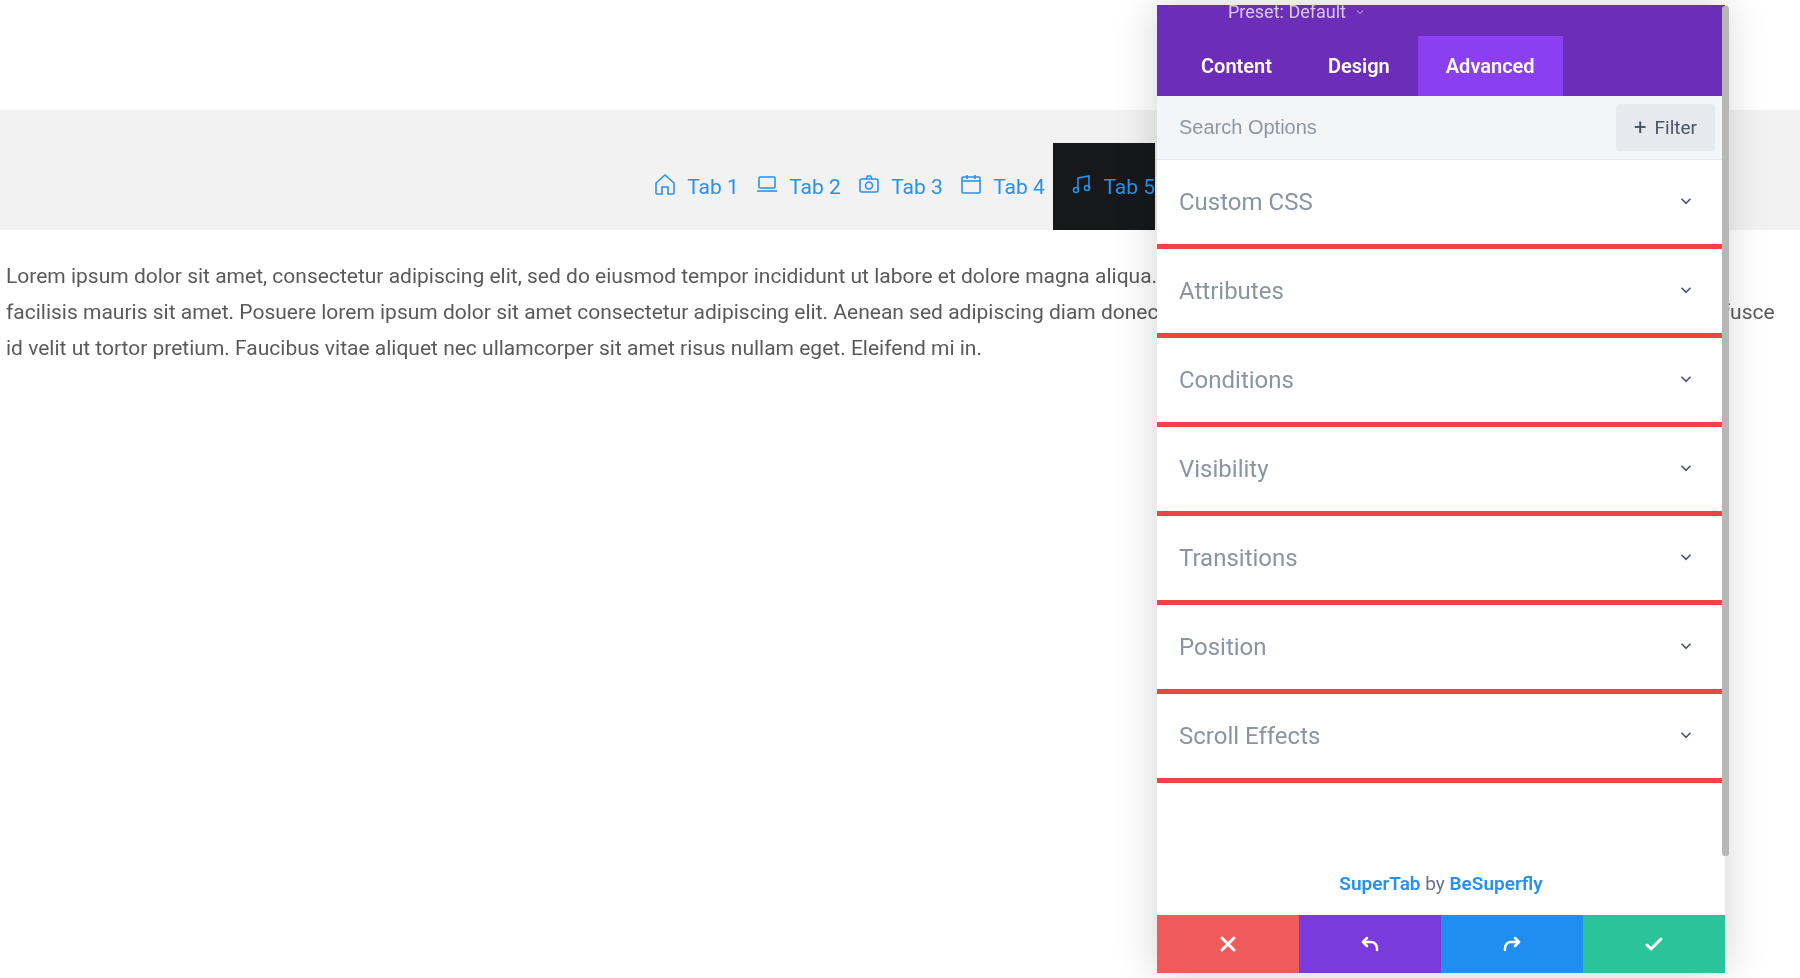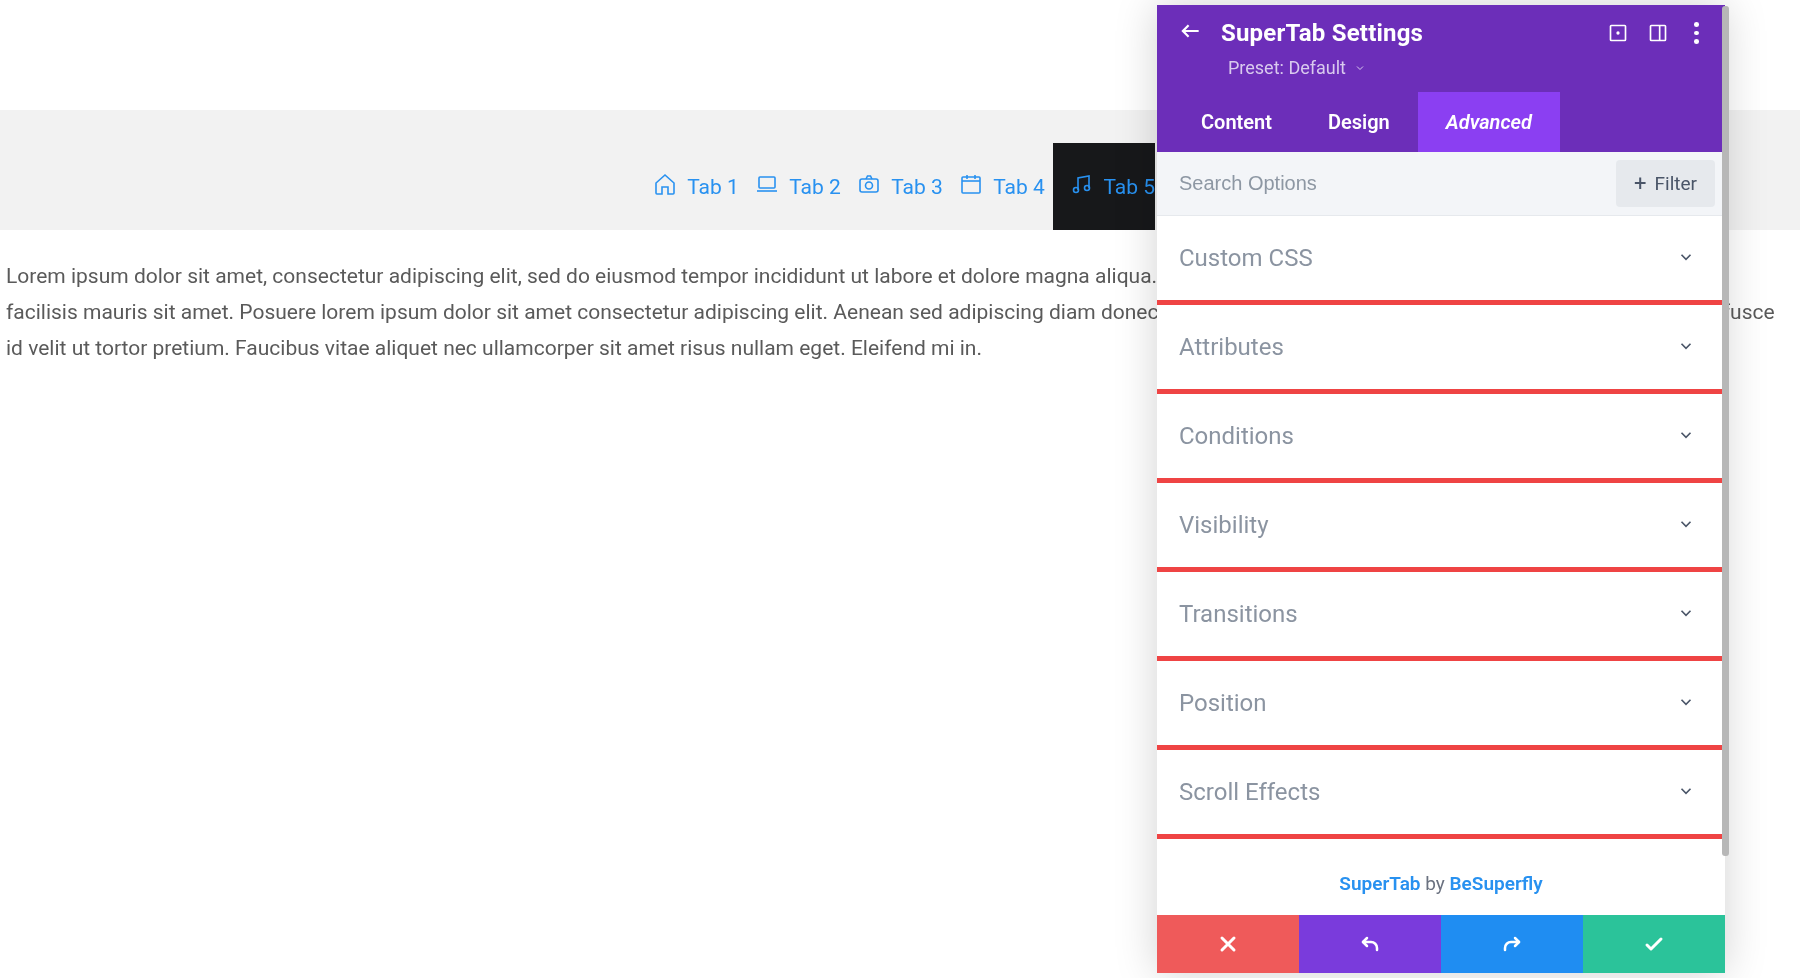--- a/index.html
+++ b/index.html
@@ -28,21 +28,21 @@
 .header-icon svg { width: 20px; height: 20px; stroke: #fff; fill: none; stroke-width: 2; }
 .dots { display: flex; flex-direction: column; gap: 4px; align-items: center; justify-content: center; width: 18px; }
 .dots span { width: 5px; height: 5px; background: #fff; border-radius: 50%; display: block; }
 .panel-preset { padding: 0 20px 14px 71px; font-size: 18px; color: #d9caee; display: flex; align-items: flex-start; gap: 8px; margin-top: -4px; }
 .panel-preset .chev svg { width: 12px; height: 12px; stroke: #d9caee; fill: none; stroke-width: 2; }
 
 
 .panel-tabs { display: flex; background: #6c2eb9; }
 .panel-tab { padding: 18px 28px; font-size: 20px; font-weight: 600; color: #fff; cursor: pointer; }
 .panel-tab:first-child { padding-left: 44px; }
-.panel-tab.active { background: #8b3ff2; font-style: italic; }
+.panel-tab.active { background: #8b3ff2; }
 
 
 .panel-search { display: flex; align-items: center; background: #f3f5f8; border-bottom: 1px solid #e6e9ed; }
 .panel-search input { flex: 1; border: none; background: transparent; padding: 20px 22px; font-size: 20px; color: #4a5568; outline: none; }
 .panel-search input::placeholder { color: #8d97a3; }
 .filter-btn { background: #e6e9ed; color: #4a5568; padding: 12px 18px; margin: 8px 10px 8px 0; border-radius: 4px; font-size: 19px; display: flex; align-items: center; gap: 8px; cursor: pointer; }
 .filter-btn .plus { font-size: 22px; font-weight: 400; color: #4a5568; line-height: 1; }
 
 
 .panel-body { flex: 1; overflow: auto; }
@@ -99,45 +99,20 @@
           <span>Tab 5</span>
         </div>
       </div>
   </div>
   <div class="content-text">Lorem ipsum dolor sit amet, consectetur adipiscing elit, sed do eiusmod tempor incididunt ut labore et dolore magna aliqua. Nulla aliquet porttitor lacus luctus. Sed vulputate mi sit amet facilisis mauris sit amet. Posuere lorem ipsum dolor sit amet consectetur adipiscing elit. Aenean sed adipiscing diam donec adipiscing. Risus sed vulputate odio ut enim. Tortor pretium fusce id velit ut tortor pretium. Faucibus vitae aliquet nec ullamcorper sit amet risus nullam eget. Eleifend mi in.</div>
 </div>
 
 <div class="panel">
 
   <div class="panel-header">
-    <div class="panel-header-top">
-      <span class="back">
-        <svg viewBox="0 0 24 24">
-            <path d="M20 11H7.8l3.6-3.6L10 6l-6 6 6 6 1.4-1.4L7.8 13H20z"></path>
-          </svg>
-      </span>
-      <span class="panel-title">SuperTab Settings</span>
-      <span class="header-icon">
-        <svg viewBox="0 0 24 24">
-            <rect x="3" y="3" width="18" height="18" rx="1"></rect>
-            <circle cx="12" cy="12" r="2" fill="#fff" stroke="none"></circle>
-          </svg>
-      </span>
-      <span class="header-icon">
-        <svg viewBox="0 0 24 24">
-            <rect x="3" y="3" width="18" height="18" rx="1"></rect>
-            <line x1="14" y1="3" x2="14" y2="21"></line>
-          </svg>
-      </span>
-      <span class="header-icon dots">
-          <span></span>
-          <span></span>
-          <span></span>
-        </span>
-    </div>
     <div class="panel-preset">
       <span>Preset: Default</span>
       <span class="chev">
         <svg viewBox="0 0 24 24">
             <polyline points="6 9 12 15 18 9"></polyline>
           </svg>
       </span>
     </div>
     <div class="panel-tabs" id="panel-tabs">
         <div class="panel-tab">Content</div>

